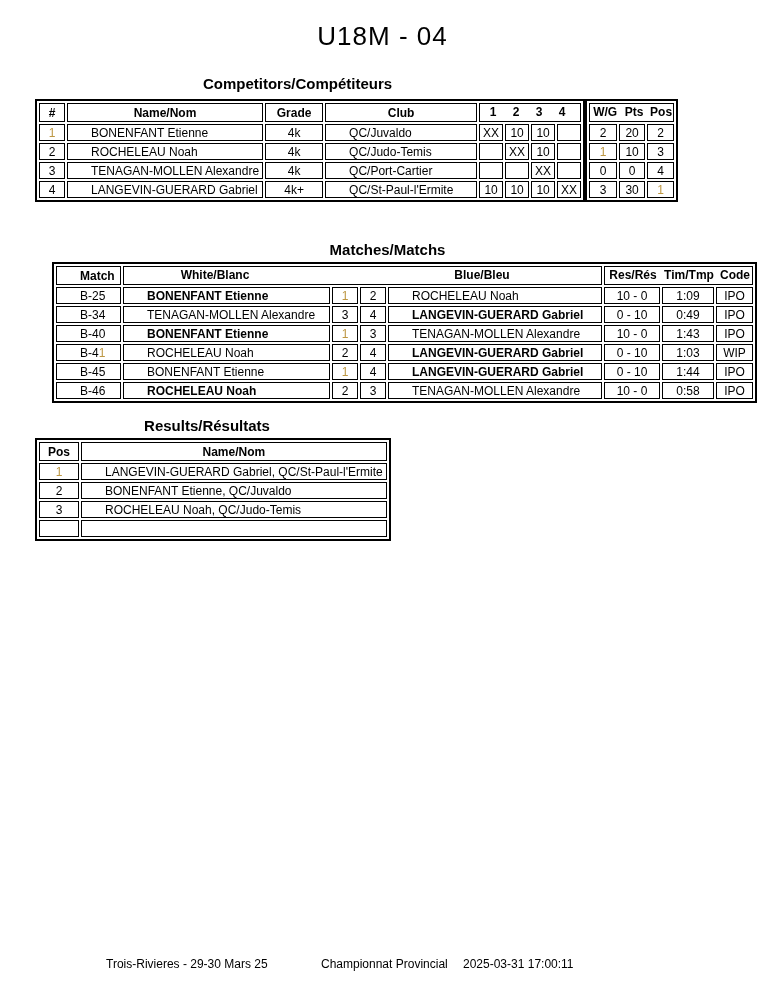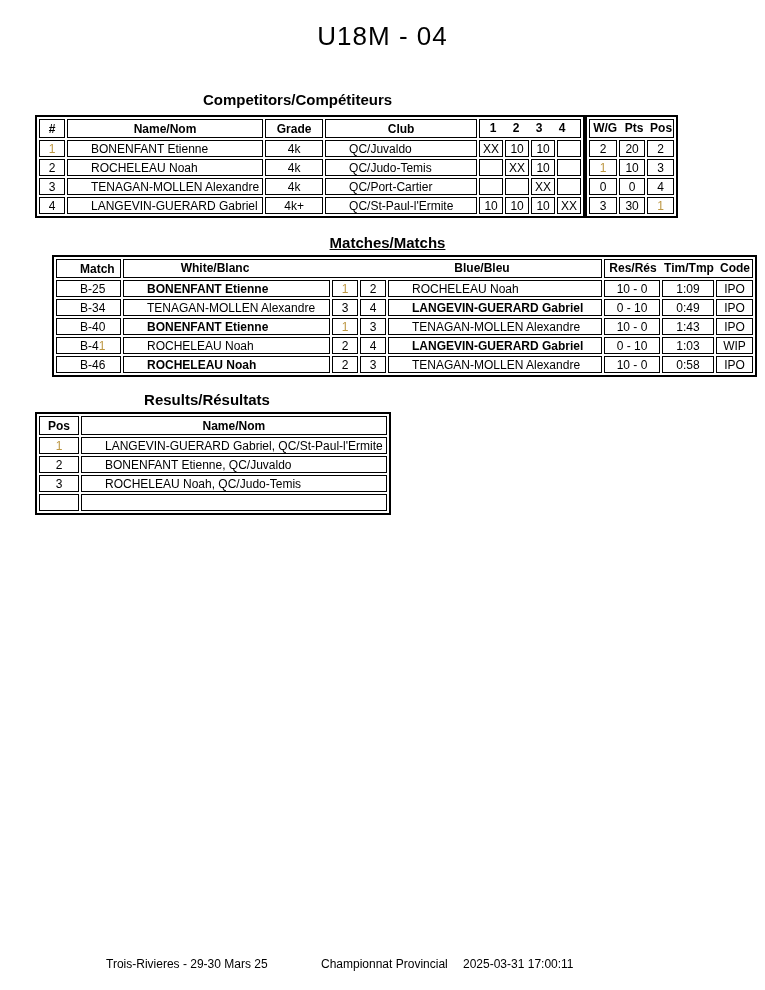--- a/index.html
+++ b/index.html
@@ -5,22 +5,22 @@
   html,body { margin:0; padding:0; background:#ffffff; }
   .page {
     position:relative; width:765px; height:990px; background:#fff;
     font-family:"Liberation Sans", sans-serif; color:#000; overflow:hidden;
   }
   .title {
     margin:0; padding-top:23px; text-align:center;
     font-size:26px; line-height:27px; font-weight:normal; letter-spacing:1px;
   }
   .sect { font-weight:bold; font-size:15px; line-height:18px; text-align:center; }
-  #h-comp  { width:525px; margin:41px 0 6px 35px; }
-  #h-match { width:705px; margin:16px 0 3px 35px;text-decoration:underline; }
+  #h-comp  { width:525px; margin:25px 0 6px 35px; }
+  #h-match { width:705px; margin:39px 0 3px 35px; }
   #h-res   { width:344px; margin:14px 0 3px 35px; }
 
   table { border-collapse:separate; border-spacing:2px; border:2px solid #000; table-layout:fixed; }
   td {
     border:1px solid #000; box-sizing:border-box;
     font-size:12px; line-height:14px; height:17px; padding:0 3px;
     text-align:center; white-space:nowrap; overflow:hidden; vertical-align:middle;
   }
   thead td { font-weight:bold; height:19px; }
   td.l { text-align:left; padding-left:23px; }
@@ -219,20 +219,30 @@
           <td class="l">B-4<span class="one">1</span></td>
           <td class="l">ROCHELEAU Noah</td>
           <td>2</td>
           <td>4</td>
           <td class="l b">LANGEVIN-GUERARD Gabriel</td>
           <td>0 - 10</td>
           <td>1:03</td>
           <td>WIP</td>
         </tr>
         <tr>
+          <td class="l">B-45</td>
+          <td class="l">BONENFANT Etienne</td>
+          <td><span class="one">1</span></td>
+          <td>4</td>
+          <td class="l b">LANGEVIN-GUERARD Gabriel</td>
+          <td>0 - 10</td>
+          <td>1:44</td>
+          <td>IPO</td>
+        </tr>
+        <tr>
           <td class="l">B-46</td>
           <td class="l b">ROCHELEAU Noah</td>
           <td>2</td>
           <td>3</td>
           <td class="l">TENAGAN-MOLLEN Alexandre</td>
           <td>10 - 0</td>
           <td>0:58</td>
           <td>IPO</td>
         </tr>
       </tbody>

